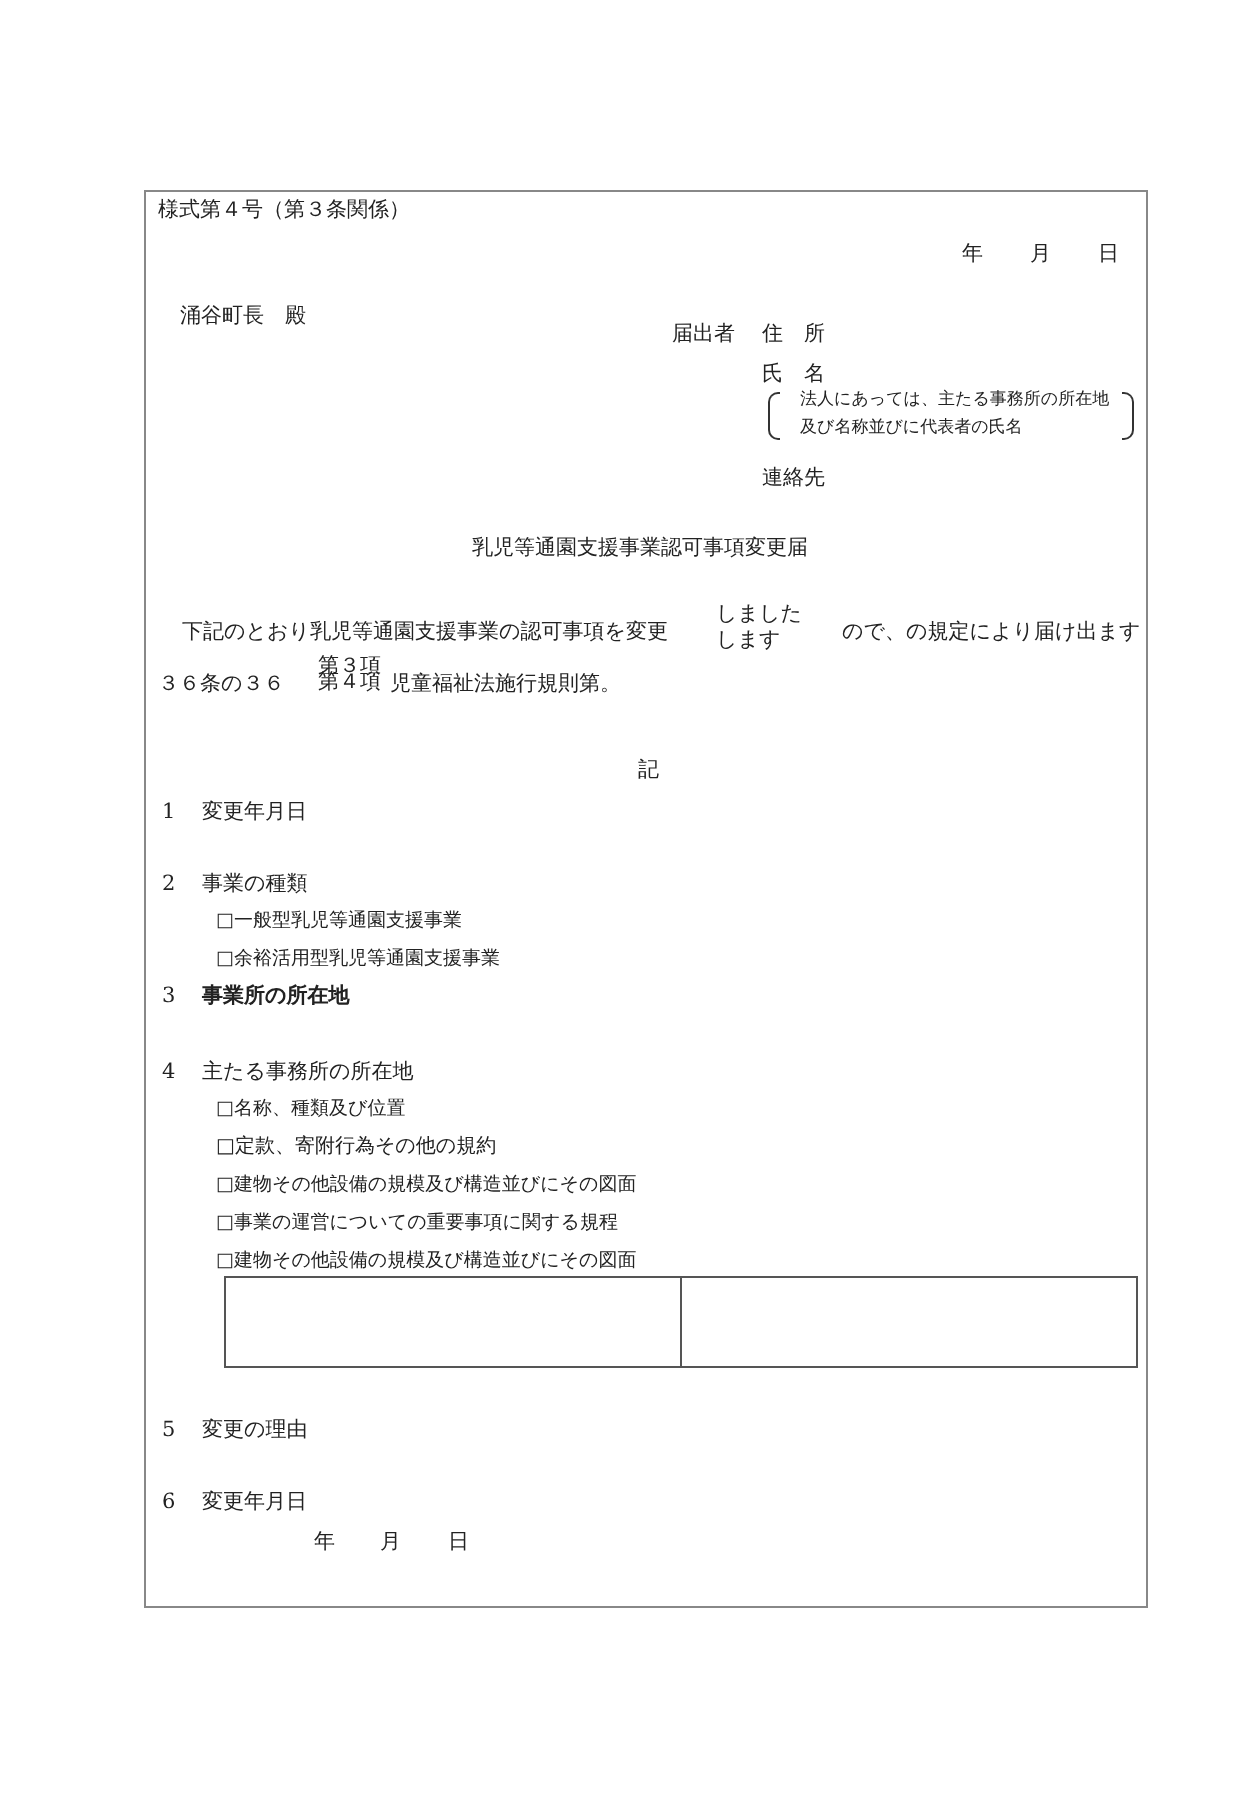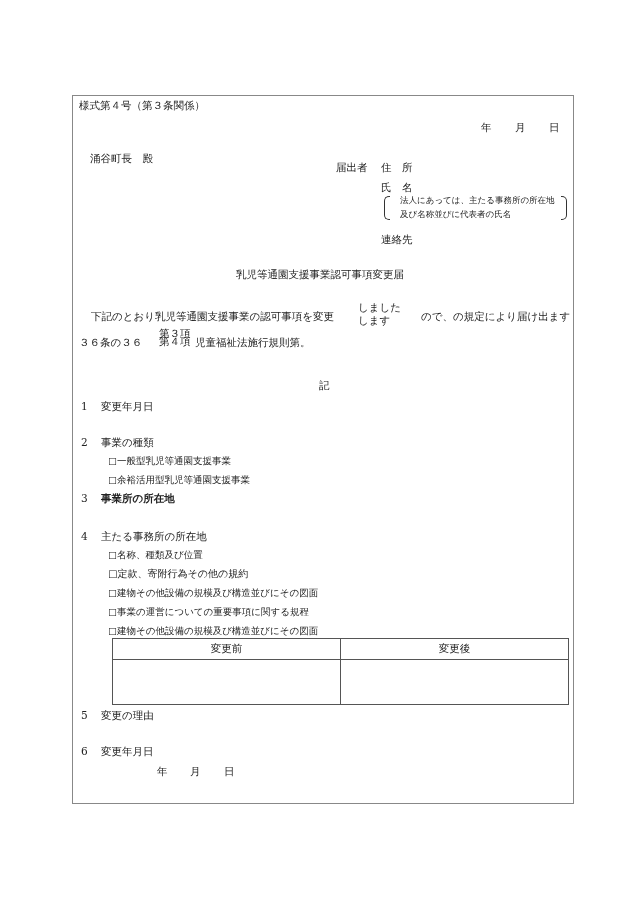--- a/index.html
+++ b/index.html
@@ -64,24 +64,20 @@
 <div class="t" style="left:81px;top:530px;">4</div>
 <div class="t" style="left:101px;top:530px;">主たる事務所の所在地</div>
 <div class="t small" style="left:108px;top:549px;font-size:9.5px;">□名称、種類及び位置</div>
 <div class="t small" style="left:108px;top:568px;font-size:10px;">□定款、寄附行為その他の規約</div>
 <div class="t small" style="left:108px;top:587px;font-size:9.5px;">□建物その他設備の規模及び構造並びにその図面</div>
 <div class="t small" style="left:108px;top:606px;font-size:9.5px;">□事業の運営についての重要事項に関する規程</div>
 <div class="t small" style="left:108px;top:625px;font-size:9.5px;">□建物その他設備の規模及び構造並びにその図面</div>
 
 <table class="chg">
   <tbody>
-      <tr class="h">
-    <td>変更前</td>
-    <td>変更後</td>
-  </tr>
   <tr class="b">
     <td></td>
     <td></td>
   </tr>
 </tbody>
   </table>
 
 <div class="t" style="left:81px;top:709px;">5</div>
 <div class="t" style="left:101px;top:709px;">変更の理由</div>
 

